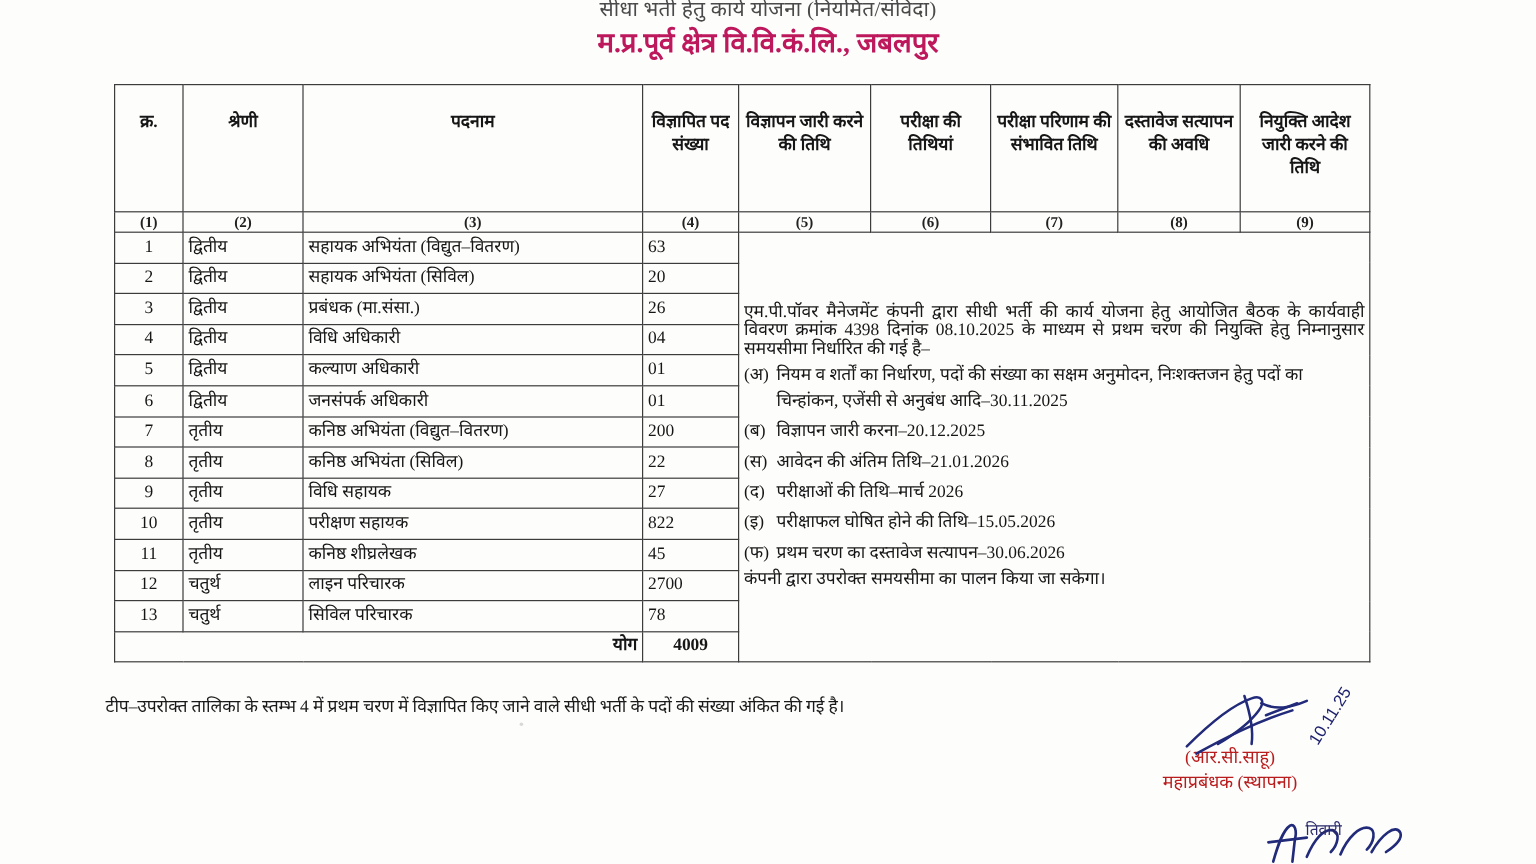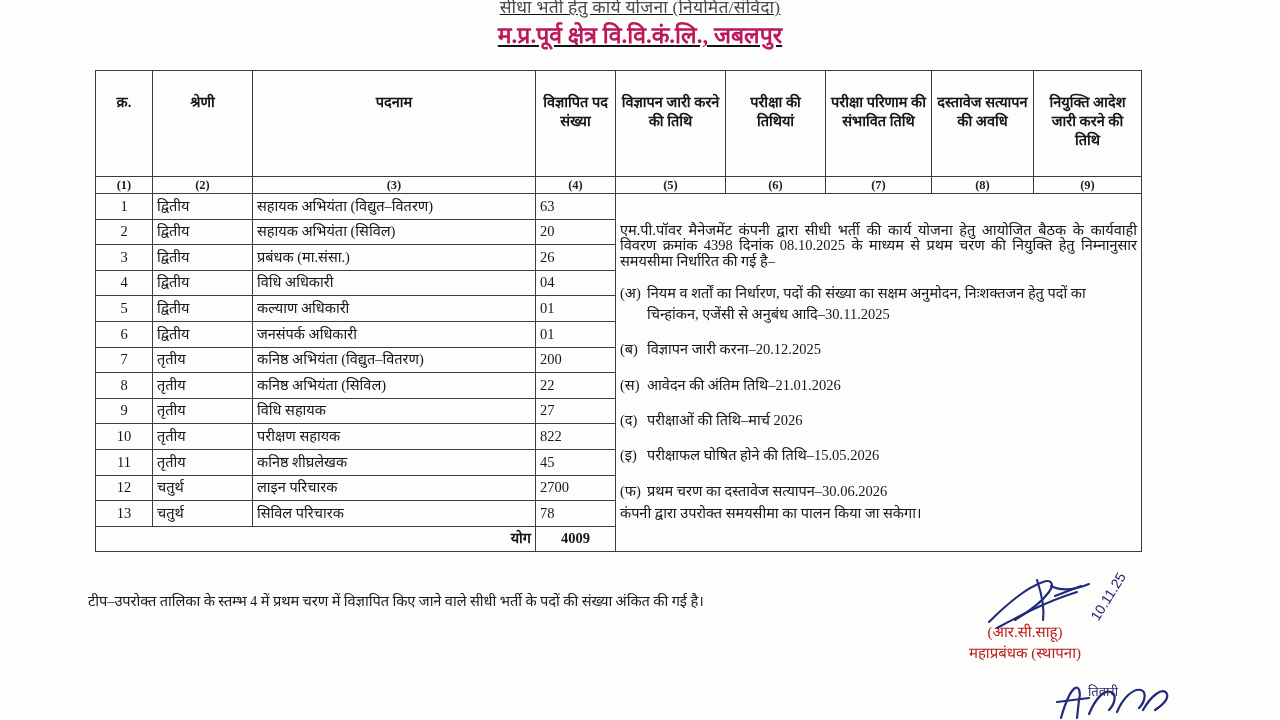--- a/index.html
+++ b/index.html
@@ -13,21 +13,20 @@
     font-family: "Liberation Serif", "DejaVu Serif", serif;
     color: #141414;
     position: relative;
   }
 
   
   #scan {
     position: absolute;
     inset: 0;
     background: #fdfdfc;
-    text-decoration: underline;
   }
 
   
   .doc-head {
     text-align: center;
     padding-top: 1px;
   }
   .doc-title-1 {
     font-size: 17.5px;
     letter-spacing: 0.2px;
@@ -96,21 +95,21 @@
   td.note-cell {
     vertical-align: top;
     padding: 3px 7px 3px 8px;
     line-height: 1.47;
     font-size: 14.2px;
     text-align: left;
   }
   .note-para { margin: 0 0 1px 0; text-align: justify; }
   .note-list { margin: 0; padding: 0; list-style: none; }
   .note-list li {
-    margin: 14px 0 1px 0;
+    margin: 4px 0 1px 0;
     padding-left: 27px;
     text-indent: -27px;
     line-height: 1.47;
   }
   .note-list li .lbl { display: inline-block; width: 27px; text-indent: 0; }
   .note-close { margin-top: 4px; }
 
   
   tr.total-row td { height: 25.6px; }
   td.total-label {
@@ -123,21 +122,21 @@
   td.total-value {
     text-align: center;
     font-weight: 700;
     font-size: 15px;
   }
 
   
   .footnote {
     position: absolute;
     left: 88px;
-    top: 592px;
+    top: 580px;
     width: 1010px;
     font-size: 14.6px;
     color: #1a1a1a;
     line-height: 1.3;
     letter-spacing: -0.1px;
   }
 
   
   .sig-block {
     position: absolute;

